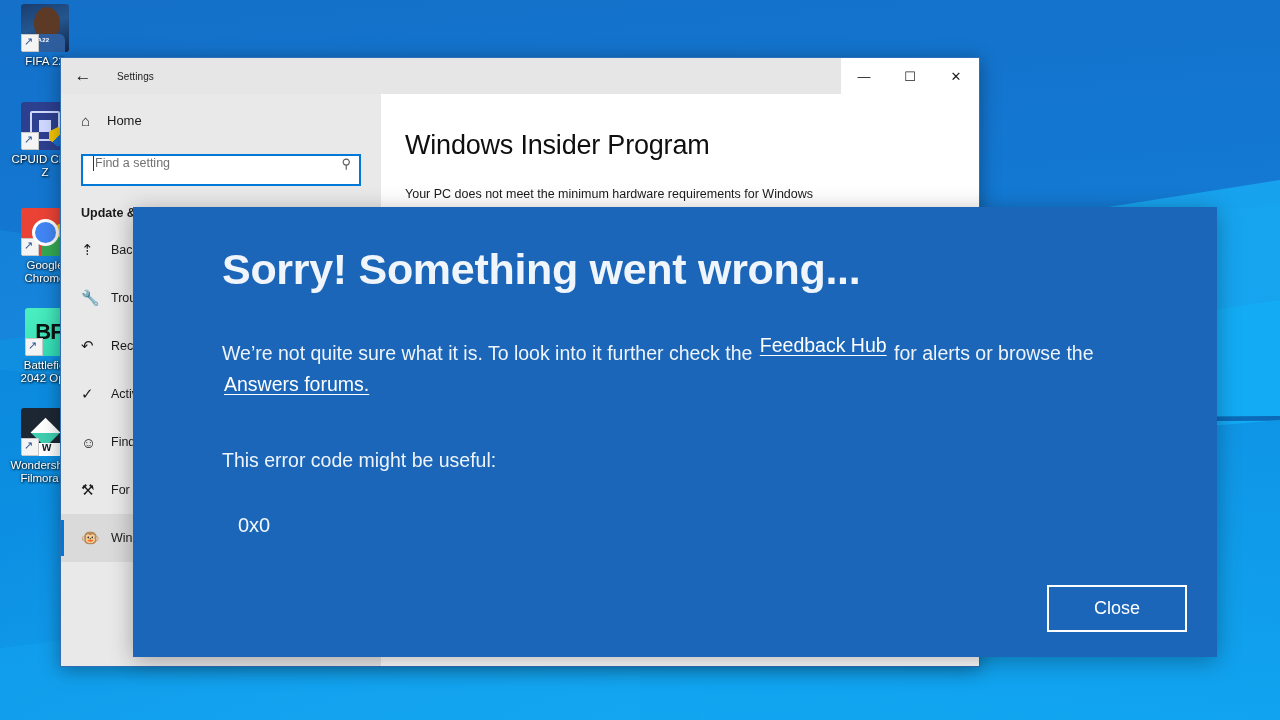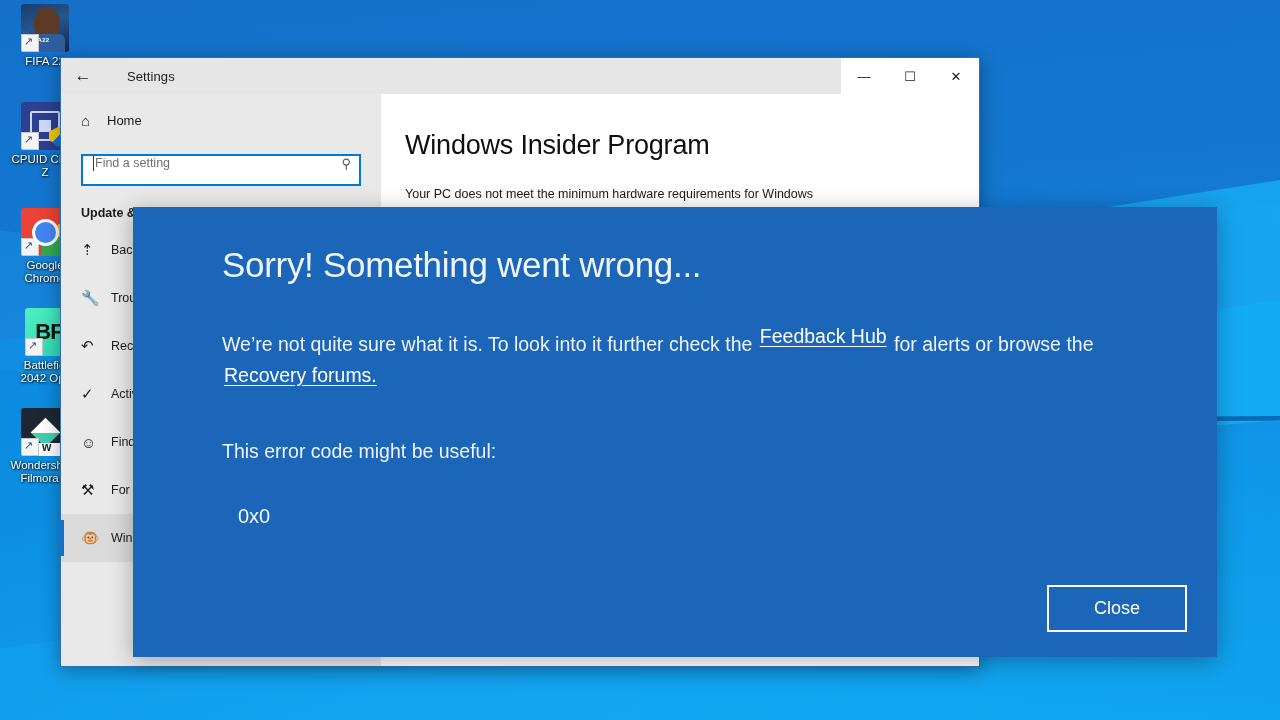--- a/index.html
+++ b/index.html
@@ -153,21 +153,21 @@
   }
   .titlebar {
     height: 36px; background: #e6e6e6; display: flex; align-items: center;
     flex: 0 0 36px;
   }
   .back-btn {
     width: 44px; height: 34px; display: flex; align-items: center; justify-content: center;
     color: #1a1a1a; font-size: 17px;
   }
   .win-title {
-    font-size: 13px; color: #1b1b1b; margin-left: 22px; letter-spacing: .1px; text-align: right;
+    font-size: 10px; color: #1b1b1b; margin-left: 12px; letter-spacing: .1px; text-align: right;
   }
   .win-ctrls { margin-left: auto; display: flex; height: 36px; }
   .win-ctrl {
     width: 46px; height: 36px; display: flex; align-items: center; justify-content: center;
     font-size: 13px; color: #1b1b1b; background: #ffffff;
   }
   .body-row { display: flex; flex: 1 1 auto; min-height: 0; }
 
   .sidebar {
     width: 320px; background: #e9e9e9; flex: 0 0 320px;
@@ -226,21 +226,21 @@
   
   #error-dialog {
     position: absolute; left: 133px; top: 207px;
     width: 1084px; height: 450px;
     background: #1b66b8;
     box-shadow: 0 4px 22px rgba(0,0,0,.30);
     box-sizing: border-box;
     padding: 30px 44px 0 44px;
   }
   .dlg-title {
-    font-size: 35px; color: #f0f5fb; font-weight: normal;
+    font-size: 43px; color: #f0f5fb; font-weight: bold;
     margin: 8px 0 0 45px; letter-spacing: -.3px;
   }
   .dlg-body {
     margin: 40px 0 0 45px; font-size: 19.5px; color: #eef4fb;
     line-height: 39px; max-width: 960px;
   }
   .dlg-link {
     color: #ffffff; text-decoration: underline;
     text-underline-offset: 3px; position: relative; top: -8px;
     padding: 0 2px;
@@ -387,21 +387,21 @@
 </div>
 
 <div id="error-dialog">
   <div class="dlg-title">Sorry! Something went wrong...</div>
 
   <div class="dlg-body">
     <span>We’re not quite sure what it is. To look into it further check the</span>
     <a class="dlg-link" href="#">Feedback Hub</a>
     <span>for alerts or browse</span>
     <span>the</span>
-    <a class="dlg-link" href="#">Recovery forums.</a>
+    <a class="dlg-link" href="#">Answers forums.</a>
   </div>
 
   <div class="dlg-subtext">This error code might be useful:</div>
   <div class="dlg-code">0x0</div>
 
   <div class="dlg-footer">
     <button class="close-btn">Close</button>
   </div>
 </div>
 

